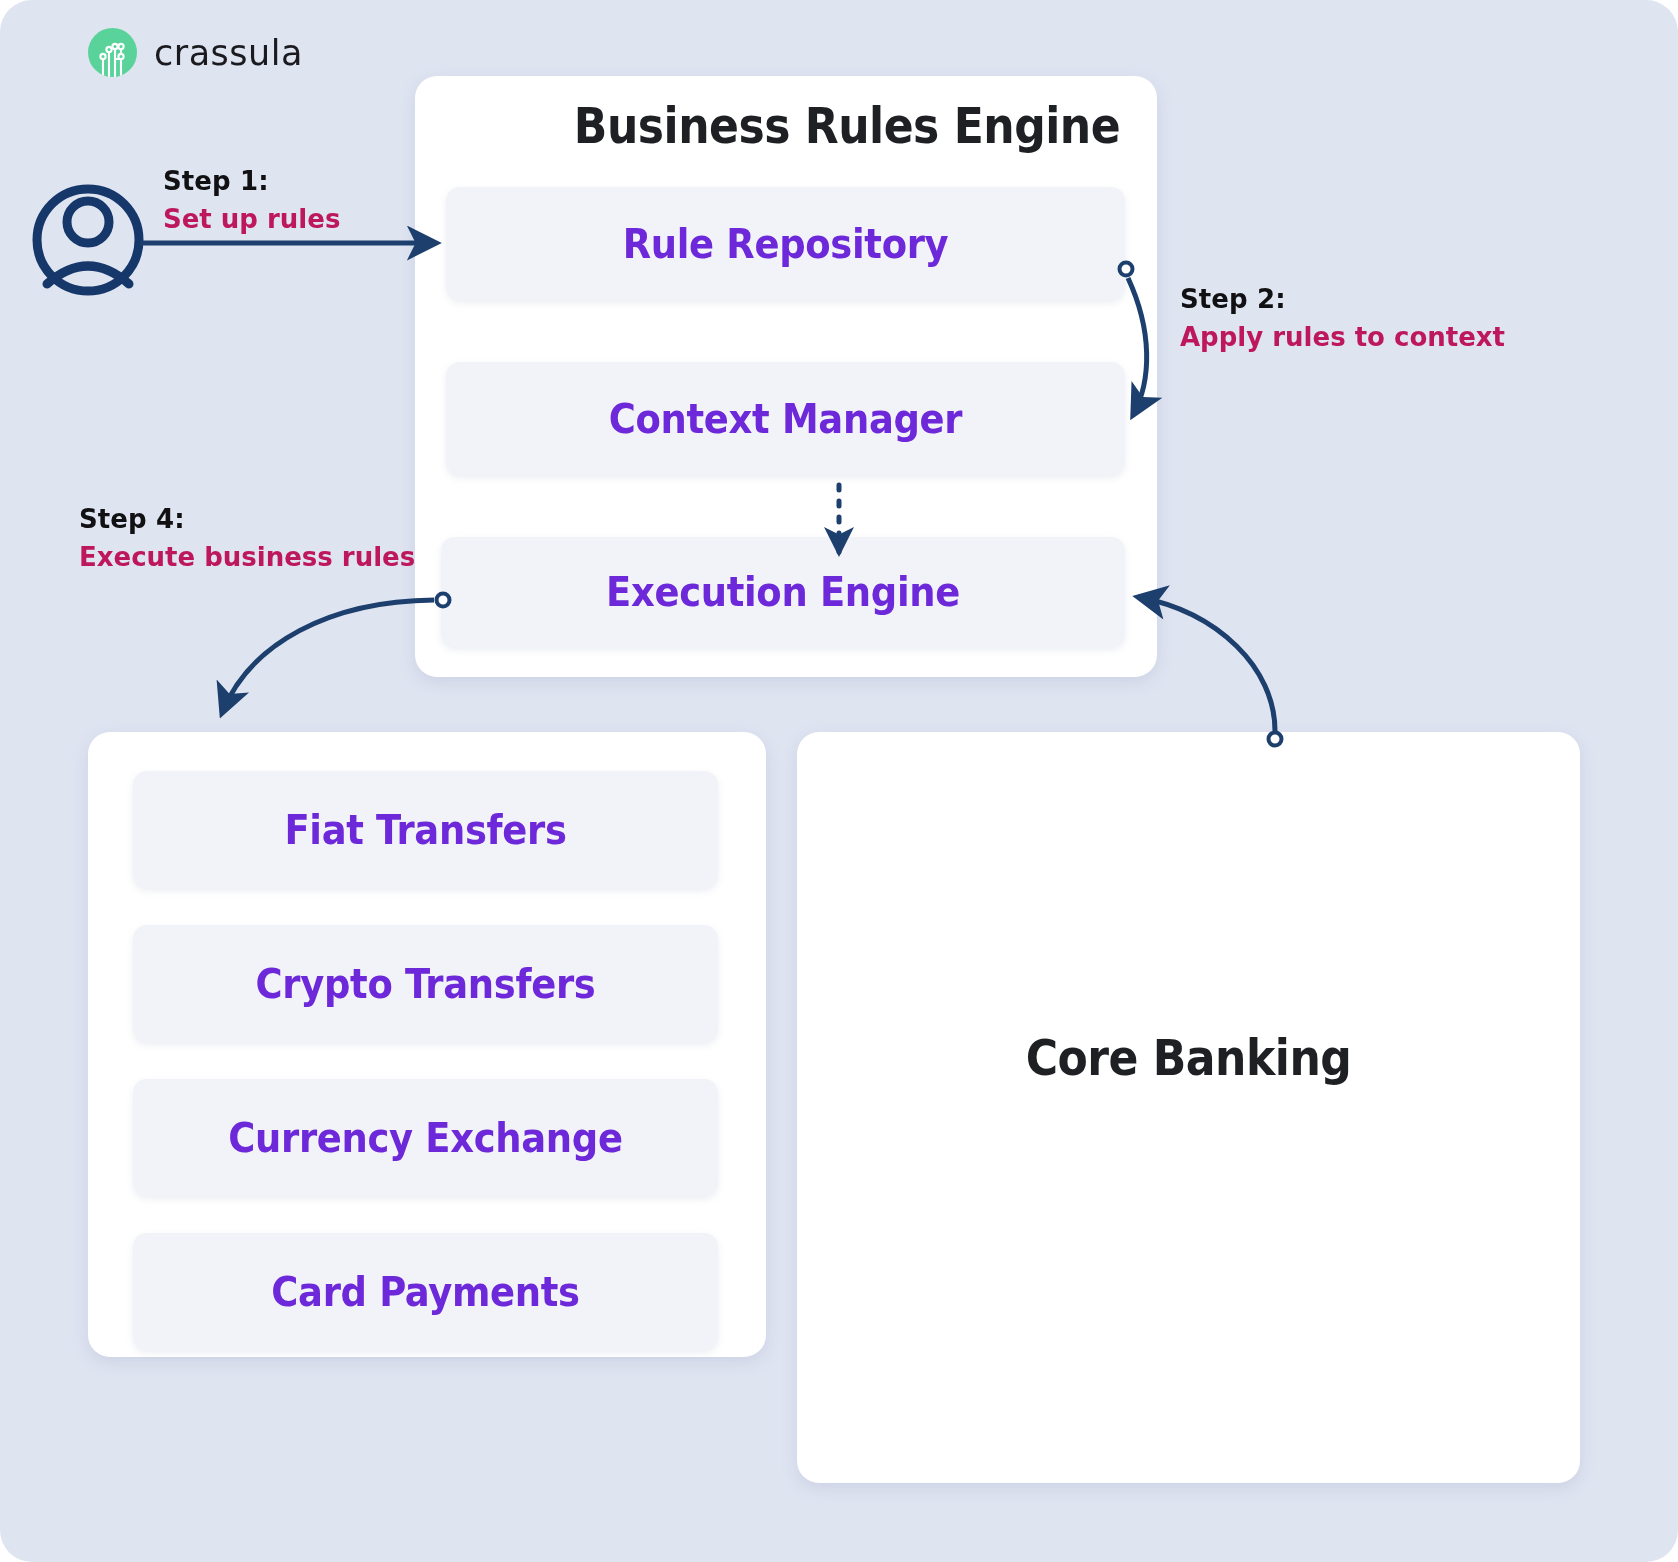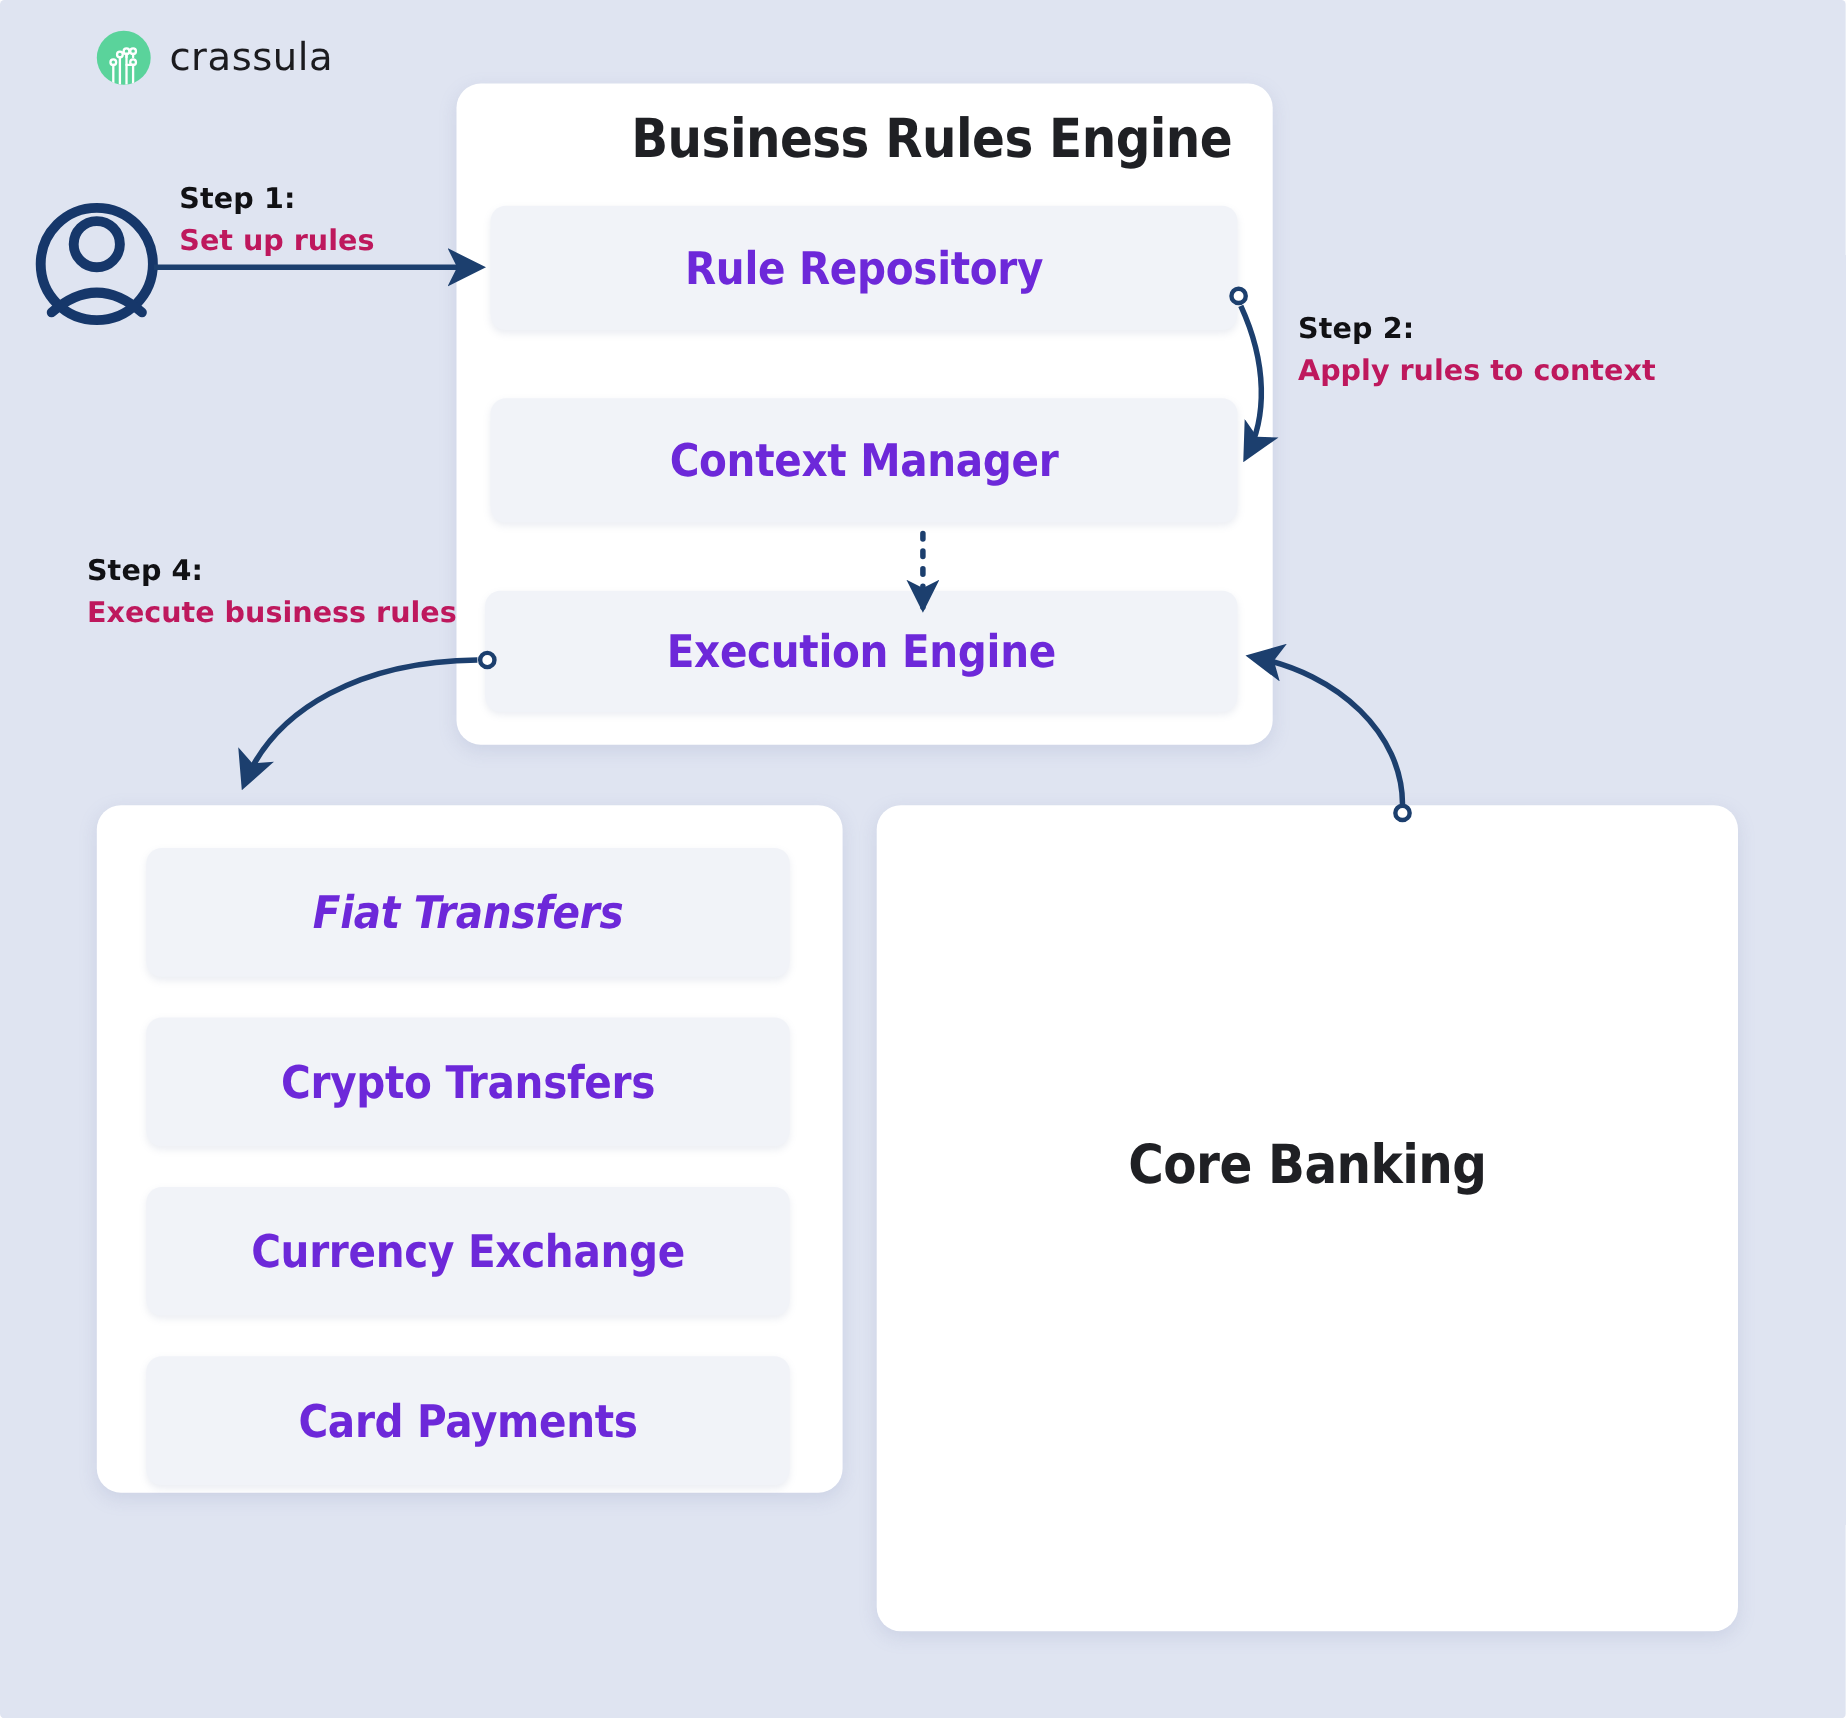--- a/index.html
+++ b/index.html
@@ -12,21 +12,21 @@
     height: 1562px;
     font-family: "Liberation Sans", sans-serif;
     overflow: hidden;
   }
 
   #canvas {
     position: relative;
     width: 1678px;
     height: 1562px;
     background: #dfe4f1;
-    border-radius: 4px;
+    border-radius: 32px;
     overflow: hidden;
   }
 
   
   #logo {
     position: absolute;
     left: 88px;
     top: 28px;
     display: flex;
     align-items: center;
@@ -94,21 +94,21 @@
   }
   #card-rule-repository  { left: 446px; top: 187px; width: 679px; height: 113px; }
   #card-context-manager  { left: 446px; top: 362px; width: 679px; height: 113px; }
   #card-execution-engine { left: 441px; top: 537px; width: 684px; height: 110px; }
 
   .svc-card {
     left: 133px;
     width: 585px;
     height: 117px;
   }
-  #svc-fiat     { top: 771px; font-style: italic; }
+  #svc-fiat     { top: 771px; }
   #svc-crypto   { top: 925px; }
   #svc-currency { top: 1079px; }
   #svc-card     { top: 1233px; }
 
   
   .step-label { position: absolute; }
   .step-title {
     font-family: "DejaVu Sans", "Liberation Sans", sans-serif;
     font-weight: bold;
     font-size: 26px;

